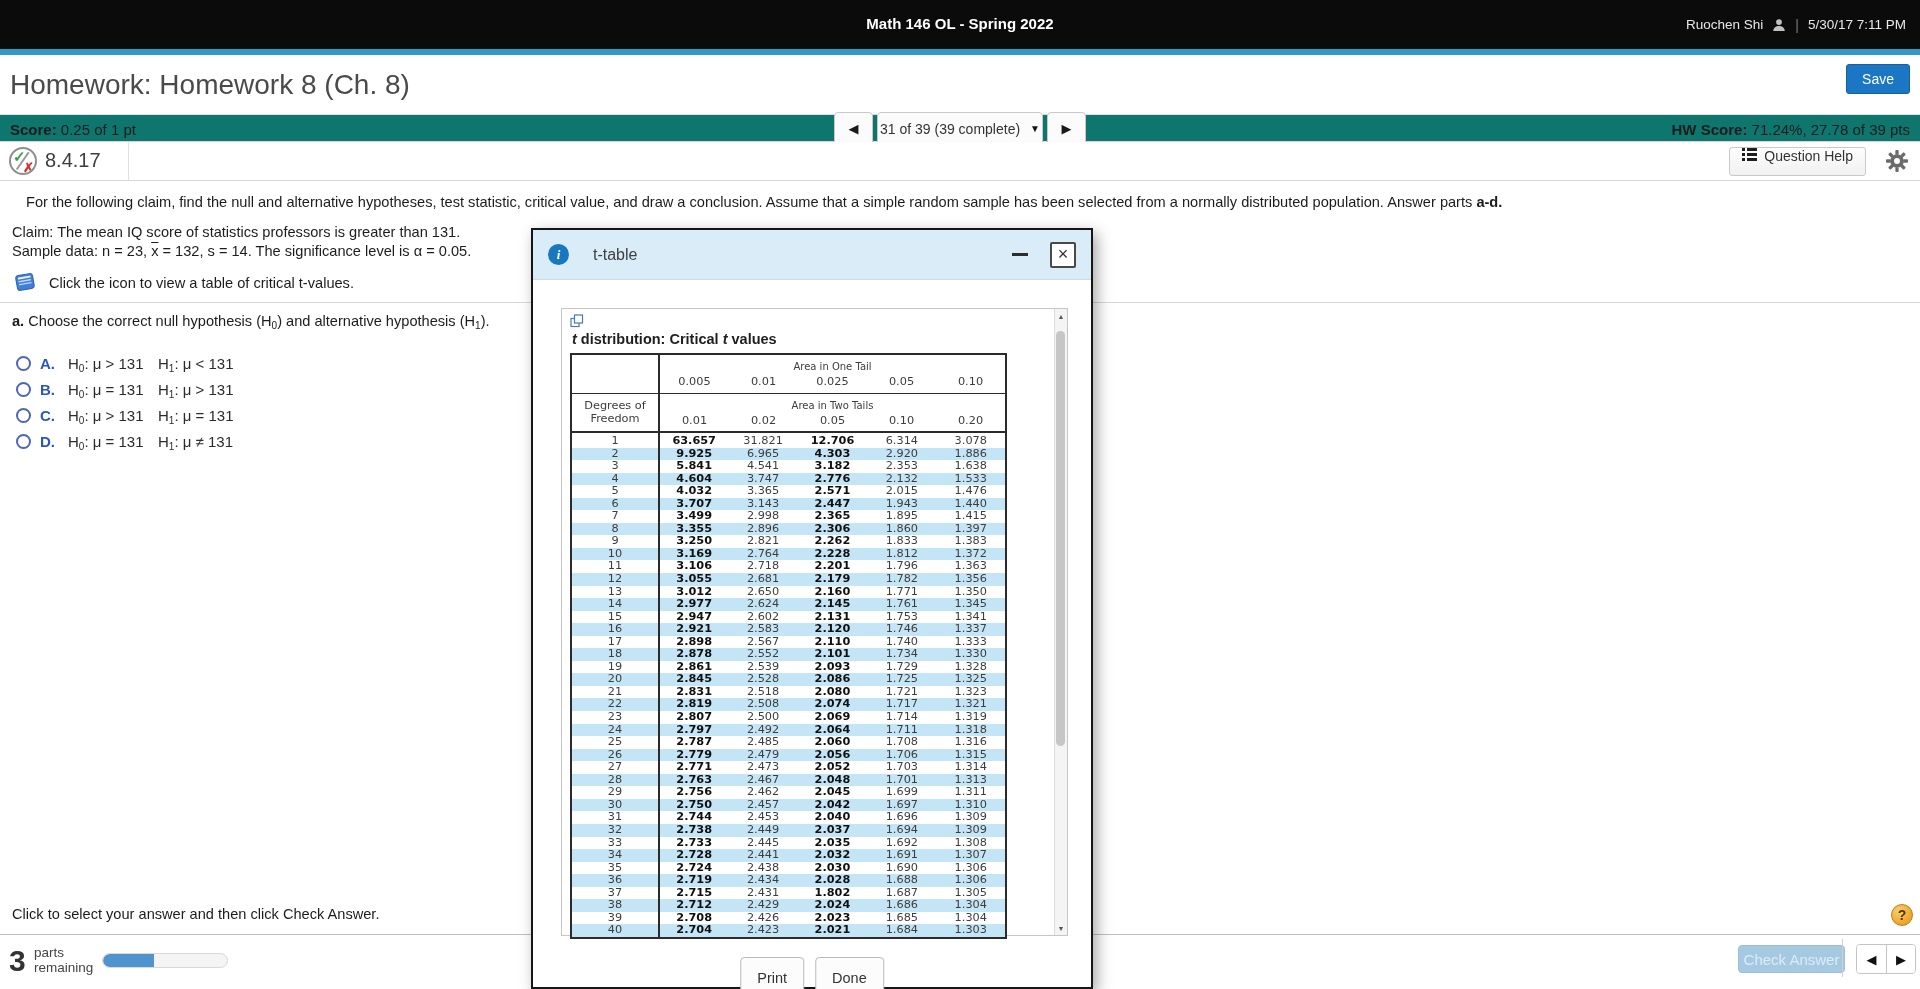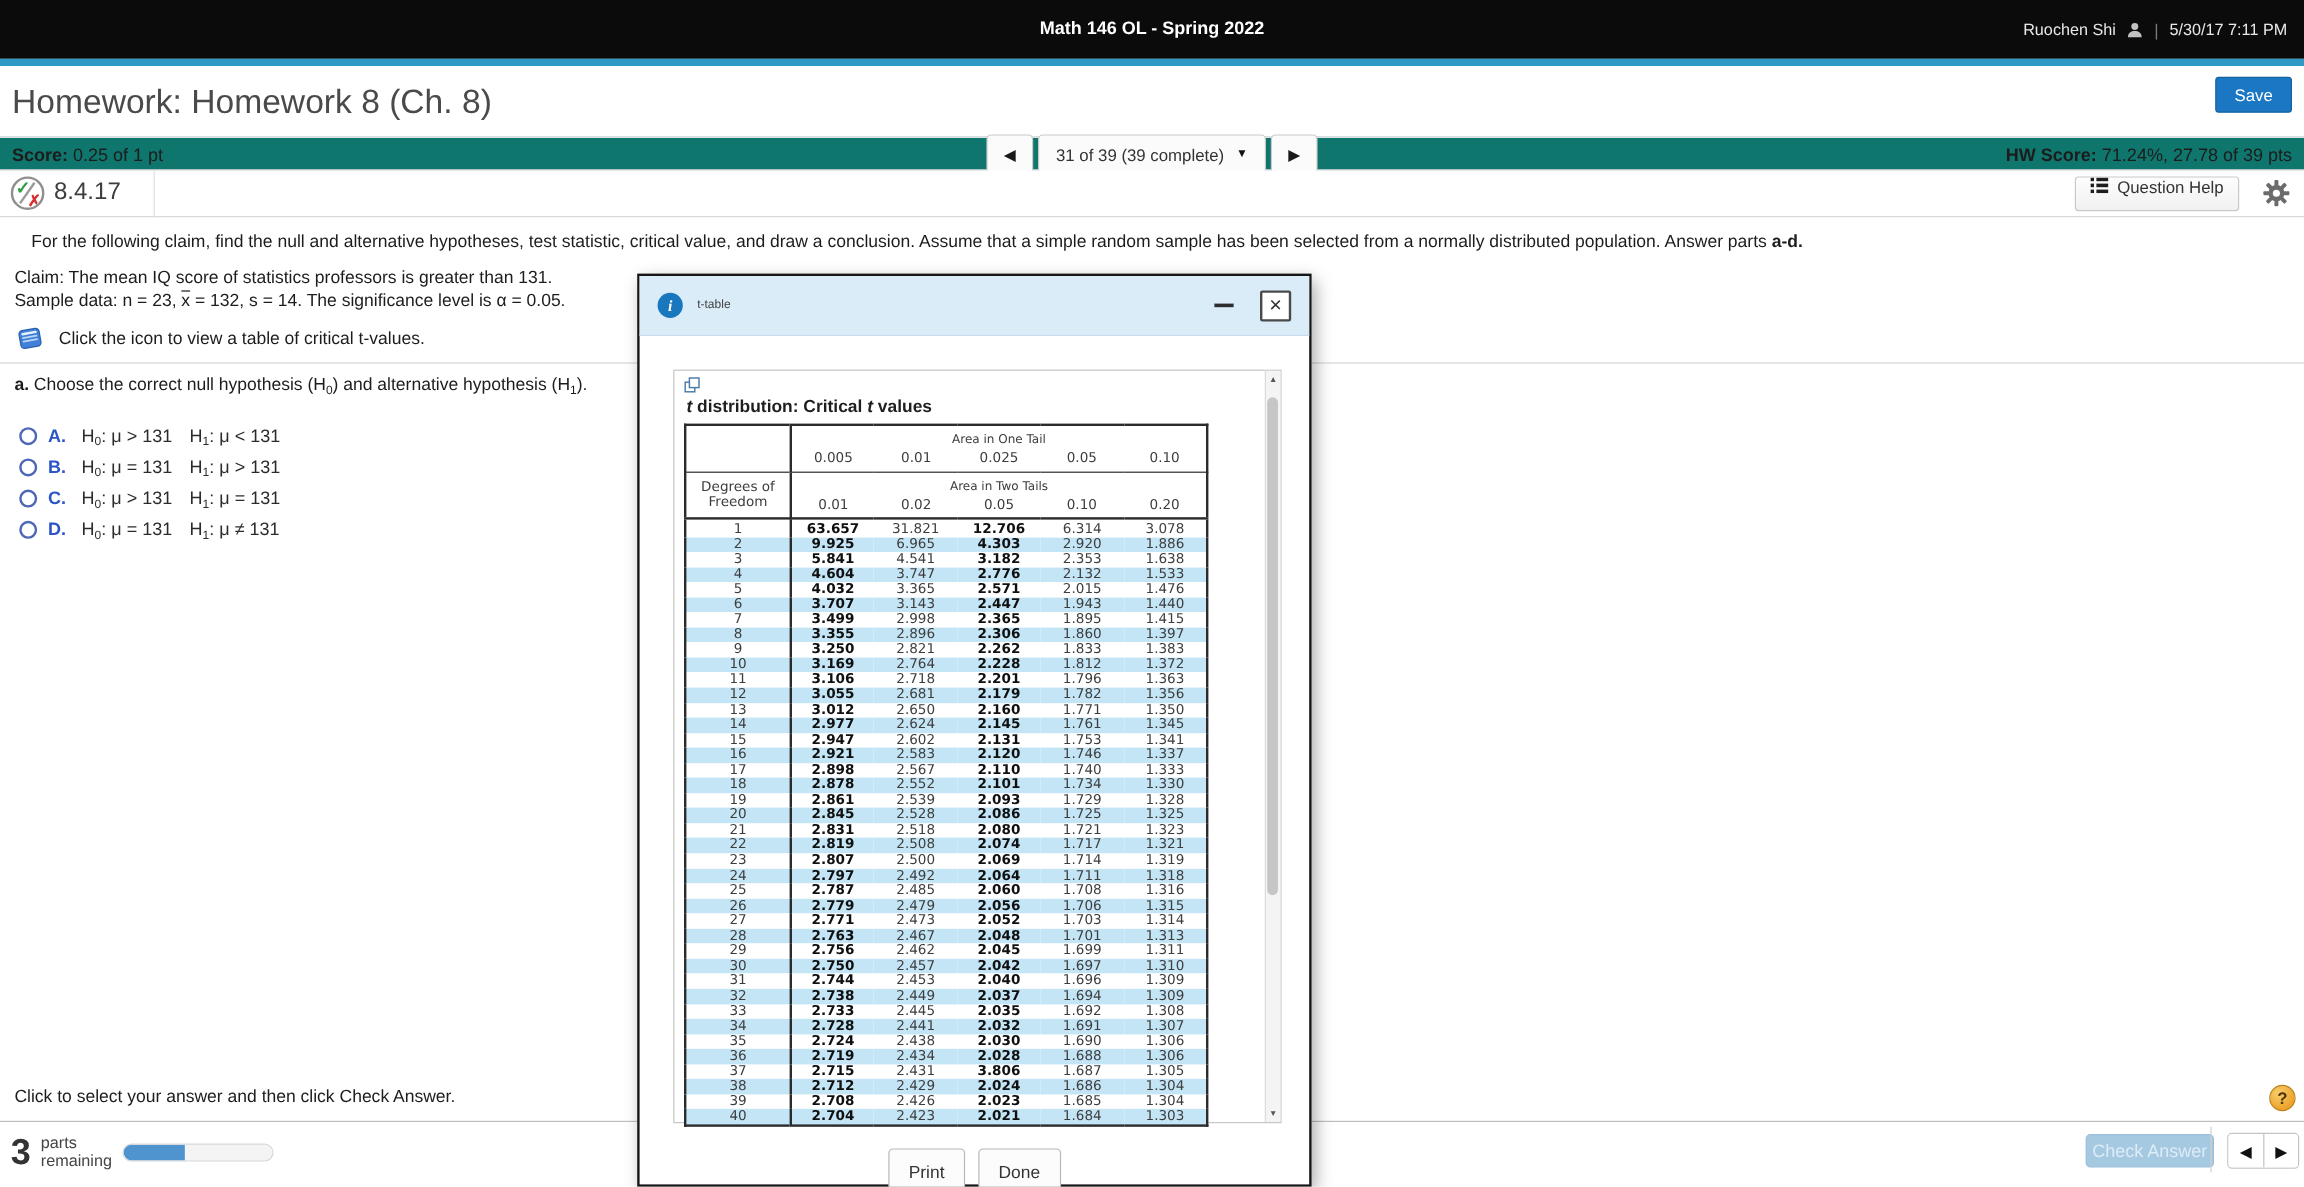--- a/index.html
+++ b/index.html
@@ -20,21 +20,21 @@
   .save-btn { position:absolute; right:10px; top:9px; height:30px; padding:0 15px; background:#1b76c4; color:#fff; font-size:14px; border:1px solid #15629f; border-radius:3px; display:flex; align-items:center; cursor:pointer; }
 
   
   .scorebar { position:absolute; left:0; top:114px; width:1920px; height:28px; border-top:1px solid #e2e2e2; border-bottom:1px solid #d8d8d8; background:#0f766e; }
   .score-left { position:absolute; left:10px; top:6px; font-size:15px; color:#1c1c1c; }
   .score-right { position:absolute; right:10px; top:6px; font-size:15px; color:#1c1c1c; }
   .blabel { font-weight:bold; }
   .qnav { position:absolute; left:50%; top:-3px; transform:translateX(-50%); display:flex; gap:4px; }
   .qnav .nbtn { height:33px; background:#fbfbfb; border:1px solid #c9c9c9; border-radius:4px; display:flex; align-items:center; justify-content:center; font-size:13px; color:#1a1a1a; cursor:pointer; }
   .qnav .arrow { width:39px; }
-  .qnav .qdrop { padding:0 14px; font-size:14px; color:#333; gap:10px; }
+  .qnav .qdrop { padding:0 2px; font-size:14px; color:#333; gap:10px; }
   .caret { font-size:10px; color:#111; }
 
   
   .qbar { position:absolute; left:0; top:142px; width:1920px; height:39px; border-bottom:1px solid #d8d8d8; background:#fff; }
   .qscore-icon { position:absolute; left:9px; top:5px; width:28px; height:28px; border:2px solid #8f8f8f; border-radius:50%; background:#fff; }
   .qscore-icon .slash { position:absolute; left:1px; top:11px; width:21px; height:1.5px; background:#9a9a9a; transform:rotate(-55deg); }
   .qscore-icon .chk { position:absolute; left:2px; top:-1px; color:#2f9e44; font-size:15px; font-weight:bold; }
   .qscore-icon .crs { position:absolute; right:1px; bottom:-2px; color:#d63030; font-size:13px; font-weight:bold; }
   .qid { position:absolute; left:45px; top:7px; font-size:20px; color:#3d3d3d; }
   .qbar-divider { position:absolute; left:128px; top:0; height:39px; border-left:1px solid #e0e0e0; }
@@ -70,21 +70,21 @@
   .foot-nav .fbtn + .fbtn { border-left:1px solid #c4c4c4; }
 
   .help-circle { position:absolute; left:1891px; top:904px; width:22px; height:22px; border-radius:50%;
     background:radial-gradient(circle at 35% 30%, #f8cf6e, #eda42c 70%); border:1px solid #bb7f1c;
     color:#503307; font-size:14px; font-weight:bold; display:flex; align-items:center; justify-content:center; cursor:pointer; }
 
   
   .modal { position:absolute; left:531px; top:228px; width:562px; height:761px; background:#fff; border:2px solid #161616; box-shadow:4px 5px 14px rgba(0,0,0,.35); }
   .modal-header { position:absolute; left:0; top:0; right:0; height:50px; background:#d9ecf8; border-bottom:1px solid #c7dcec; display:flex; align-items:center; padding:0 15px; }
   .info-icon { width:21px; height:21px; border-radius:50%; background:#1877bd; color:#fff; font-size:13px; font-weight:bold; font-style:italic; font-family:"Liberation Serif", serif; display:flex; align-items:center; justify-content:center; }
-  .modal-title { margin-left:12px; font-size:10px; color:#3f3f3f; }
+  .modal-title { margin-left:24px; font-size:16px; color:#3f3f3f; }
   .min-btn { margin-left:auto; margin-right:22px; width:16px; height:3px; background:#2d2d2d; cursor:pointer; }
   .close-btn { width:26px; height:26px; border:2px solid #4a4a4a; border-radius:2px; display:flex; align-items:center; justify-content:center; font-size:18px; color:#333; cursor:pointer; background:#fff; }
 
   .tview { position:absolute; left:28px; top:78px; width:507px; height:628px; border:1px solid #c6c6c6; background:#fff; }
   .popout { position:absolute; left:8px; top:5px; width:14px; height:14px; cursor:pointer; }
   .tview-title { position:absolute; left:10px; top:22px; font-size:14.5px; font-weight:bold; color:#1e1e1e; }
   .tview-title i { font-style:italic; }
 
   table.ttable { position:absolute; left:8px; top:44px; border-collapse:collapse; border:2px solid #2b2b2b; table-layout:fixed; font-family:"DejaVu Sans","Liberation Sans",sans-serif; }
   .ttable col.dfc { width:88px; } .ttable col.vc { width:69px; }
@@ -604,21 +604,21 @@
               <td class="b">2.719</td>
               <td class="">2.434</td>
               <td class="b">2.028</td>
               <td class="">1.688</td>
               <td class="">1.306</td>
             </tr>
             <tr>
               <td class="dfcell">37</td>
               <td class="b">2.715</td>
               <td class="">2.431</td>
-              <td class="b">3.806</td>
+              <td class="b">1.802</td>
               <td class="">1.687</td>
               <td class="">1.305</td>
             </tr>
             <tr class="alt">
               <td class="dfcell">38</td>
               <td class="b">2.712</td>
               <td class="">2.429</td>
               <td class="b">2.024</td>
               <td class="">1.686</td>
               <td class="">1.304</td>

